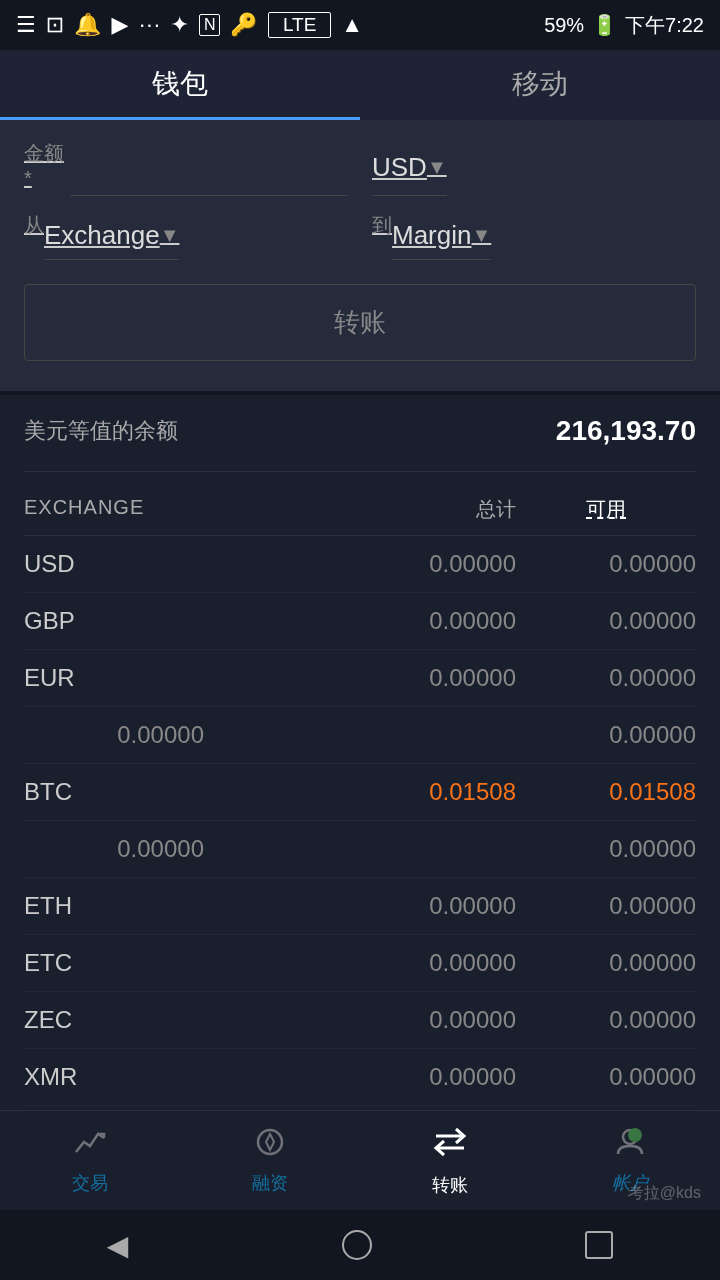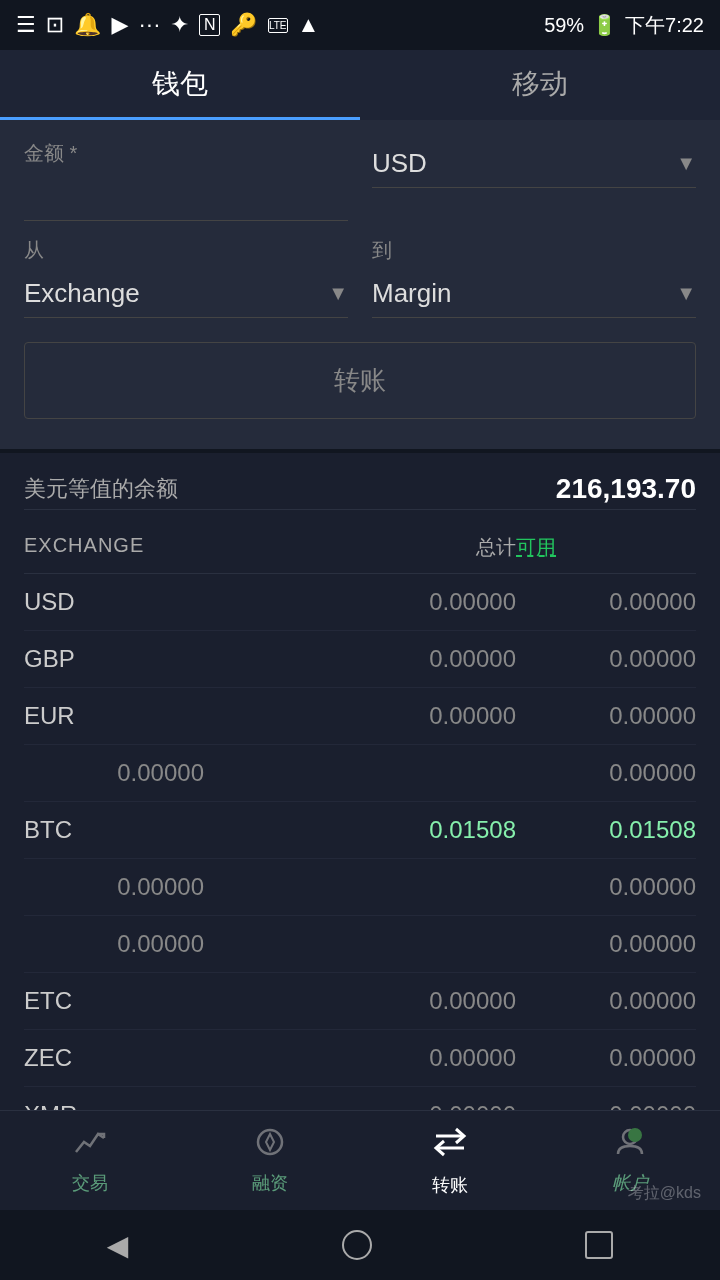--- a/index.html
+++ b/index.html
@@ -68,21 +68,22 @@
 
     .form-row {
       display: flex;
       gap: 24px;
       margin-bottom: 16px;
     }
 
     .form-group {
       flex: 1;
       display: flex;
-      flex-direction: column;
+      flex-direction: row;
+      text-decoration: underline;
     }
 
     .form-label {
       font-size: 20px;
       color: #888;
       margin-bottom: 6px;
     }
 
     .form-input {
       background: transparent;
@@ -134,21 +135,21 @@
     .balance-section {
       background: #1a1f2e;
       padding: 20px 24px 0;
       border-top: 4px solid #111620;
     }
 
     .balance-row {
       display: flex;
       justify-content: space-between;
       align-items: center;
-      padding-bottom: 4px;
+      padding-bottom: 24px;
       border-bottom: 1px solid #2a3040;
     }
 
     .balance-label {
       font-size: 22px;
       color: #aaa;
     }
 
     .balance-value {
       font-size: 28px;
@@ -177,22 +178,22 @@
 
     .th-mid {
       font-size: 20px;
       color: #aaa;
       text-align: right;
       width: 180px;
     }
 
     .th-right {
       font-size: 20px;
-      color: #22c55e;
-      text-align: left;
+      color: #ffffff;
+      text-align: center;
       width: 180px;
       text-decoration: underline;
       text-decoration-style: dashed;
     }
 
     .table-row {
       display: flex;
       justify-content: space-between;
       align-items: center;
       padding: 14px 0;
@@ -213,21 +214,21 @@
     }
 
     .td-available {
       font-size: 24px;
       color: #888;
       text-align: right;
       width: 180px;
     }
 
     .td-highlight {
-      color: #86efac;
+      color: #f97316;
     }
 
     
     .bottom-nav {
       position: fixed;
       bottom: 70px;
       width: 720px;
       height: 100px;
       background: #1a1f2e;
       border-top: 1px solid #2a3040;
@@ -253,21 +254,21 @@
       font-size: 30px;
       color: #aaa;
     }
 
     .nav-item.active .nav-icon {
       color: #fff;
     }
 
     .nav-label {
       font-size: 18px;
-      color: #86efac;
+      color: #0ea5e9;
     }
 
     .nav-item.active .nav-label {
       color: #fff;
     }
 
     
     .sys-nav {
       position: fixed;
       bottom: 0;
@@ -299,21 +300,21 @@
 <div class="status-bar">
   <div class="status-left">
     <span>☰</span>
     <span>⊡</span>
     <span>🔔</span>
     <span>▶</span>
     <span>···</span>
     <span>✦</span>
     <span style="border:1px solid #fff;padding:1px 4px;font-size:16px;border-radius:2px;">N</span>
     <span>🔑</span>
-    <span style="font-size:10px;border:1px solid #fff;padding:1px 0;border-radius:2px;">LTE</span>
+    <span style="font-size:19px;border:1px solid #fff;padding:1px 14px;border-radius:2px;">LTE</span>
     <span>▲</span>
   </div>
   <div class="status-right">
     <span>59%</span>
     <span>🔋</span>
     <span>下午7:22</span>
   </div>
 </div>
 
 <div class="tabs">
@@ -403,20 +404,21 @@
       <div class="table-row">
       <span class="td-currency">BTC</span>
       <span class="td-total td-highlight">0.01508</span>
       <span class="td-available td-highlight">0.01508</span>
     </div>
       <div class="table-row">
       <span class="td-total ">0.00000</span>
       <span class="td-available ">0.00000</span>
     </div>
       <div class="table-row">
+      <span class="td-currency">ETH</span>
       <span class="td-total ">0.00000</span>
       <span class="td-available ">0.00000</span>
     </div>
       <div class="table-row">
       <span class="td-currency">ETC</span>
       <span class="td-total ">0.00000</span>
       <span class="td-available ">0.00000</span>
     </div>
       <div class="table-row">
       <span class="td-currency">ZEC</span>

